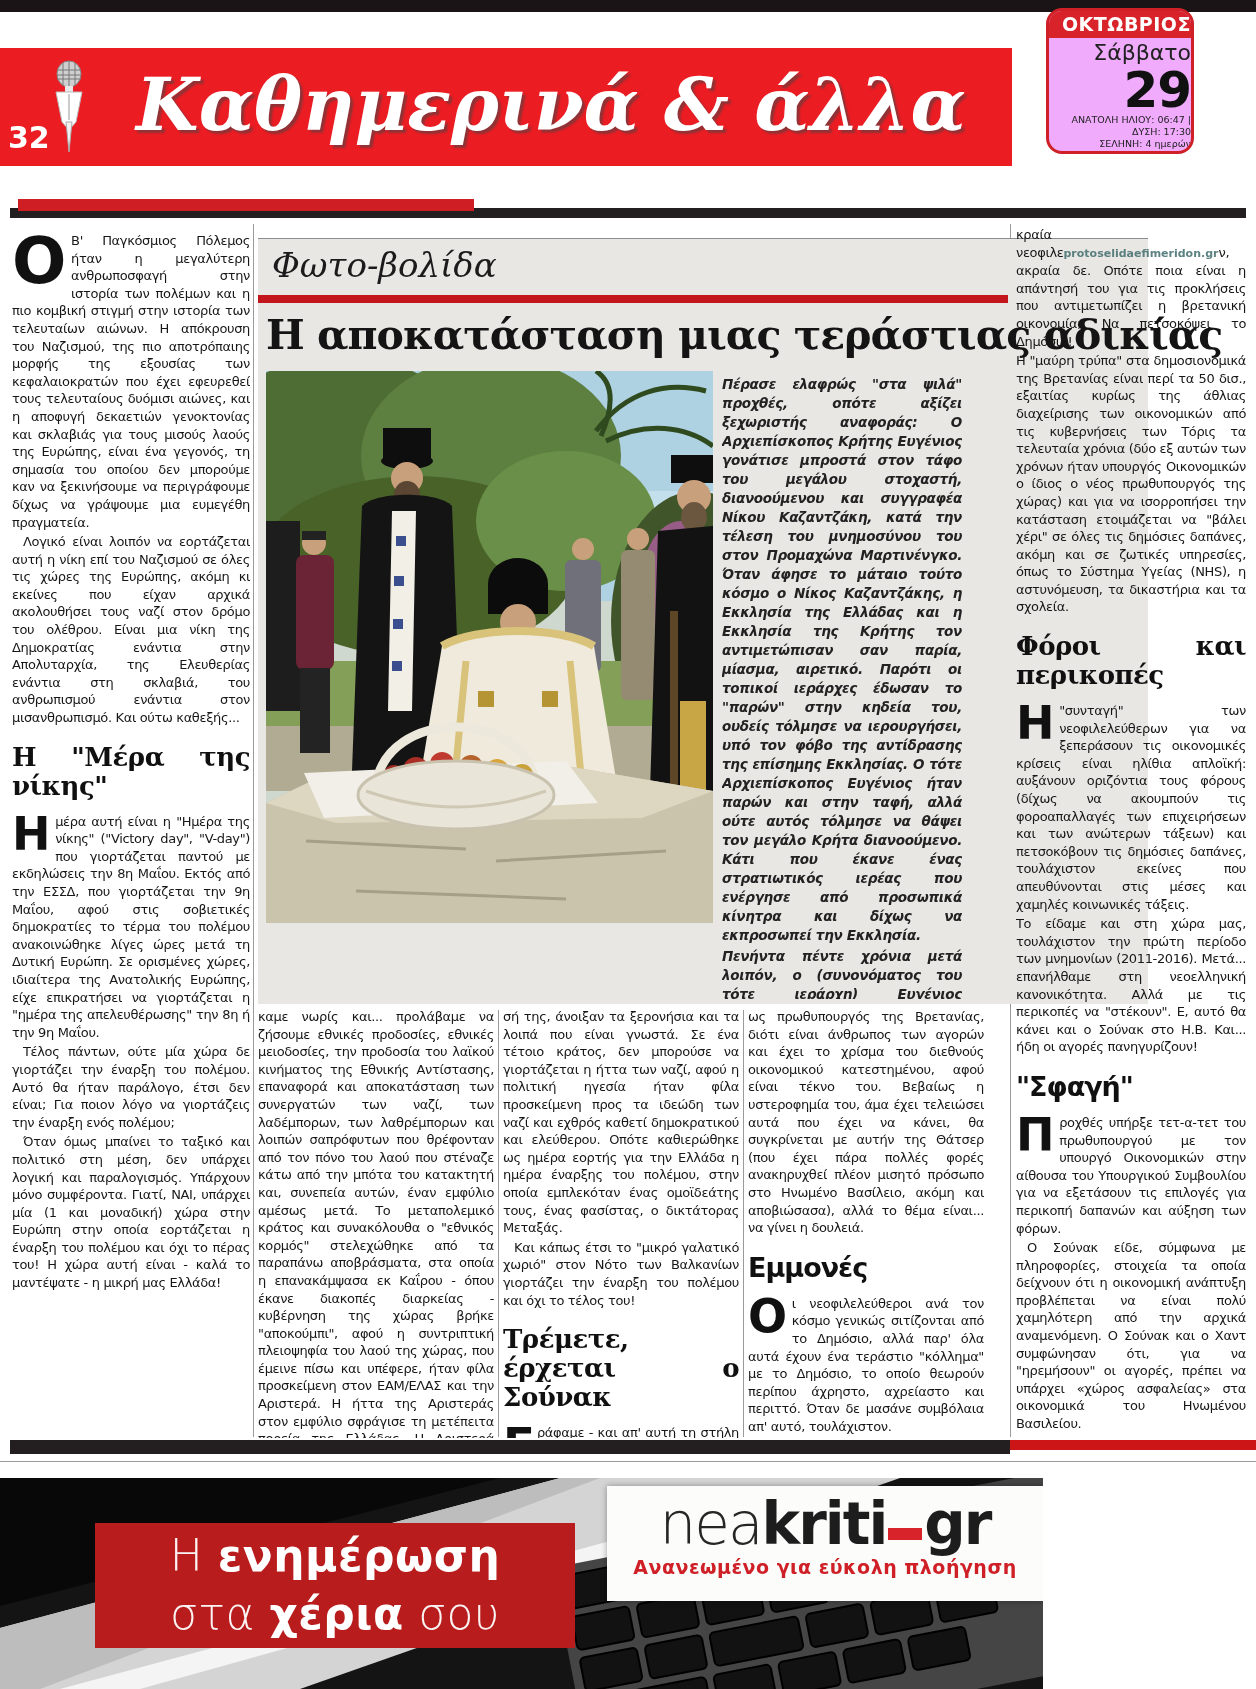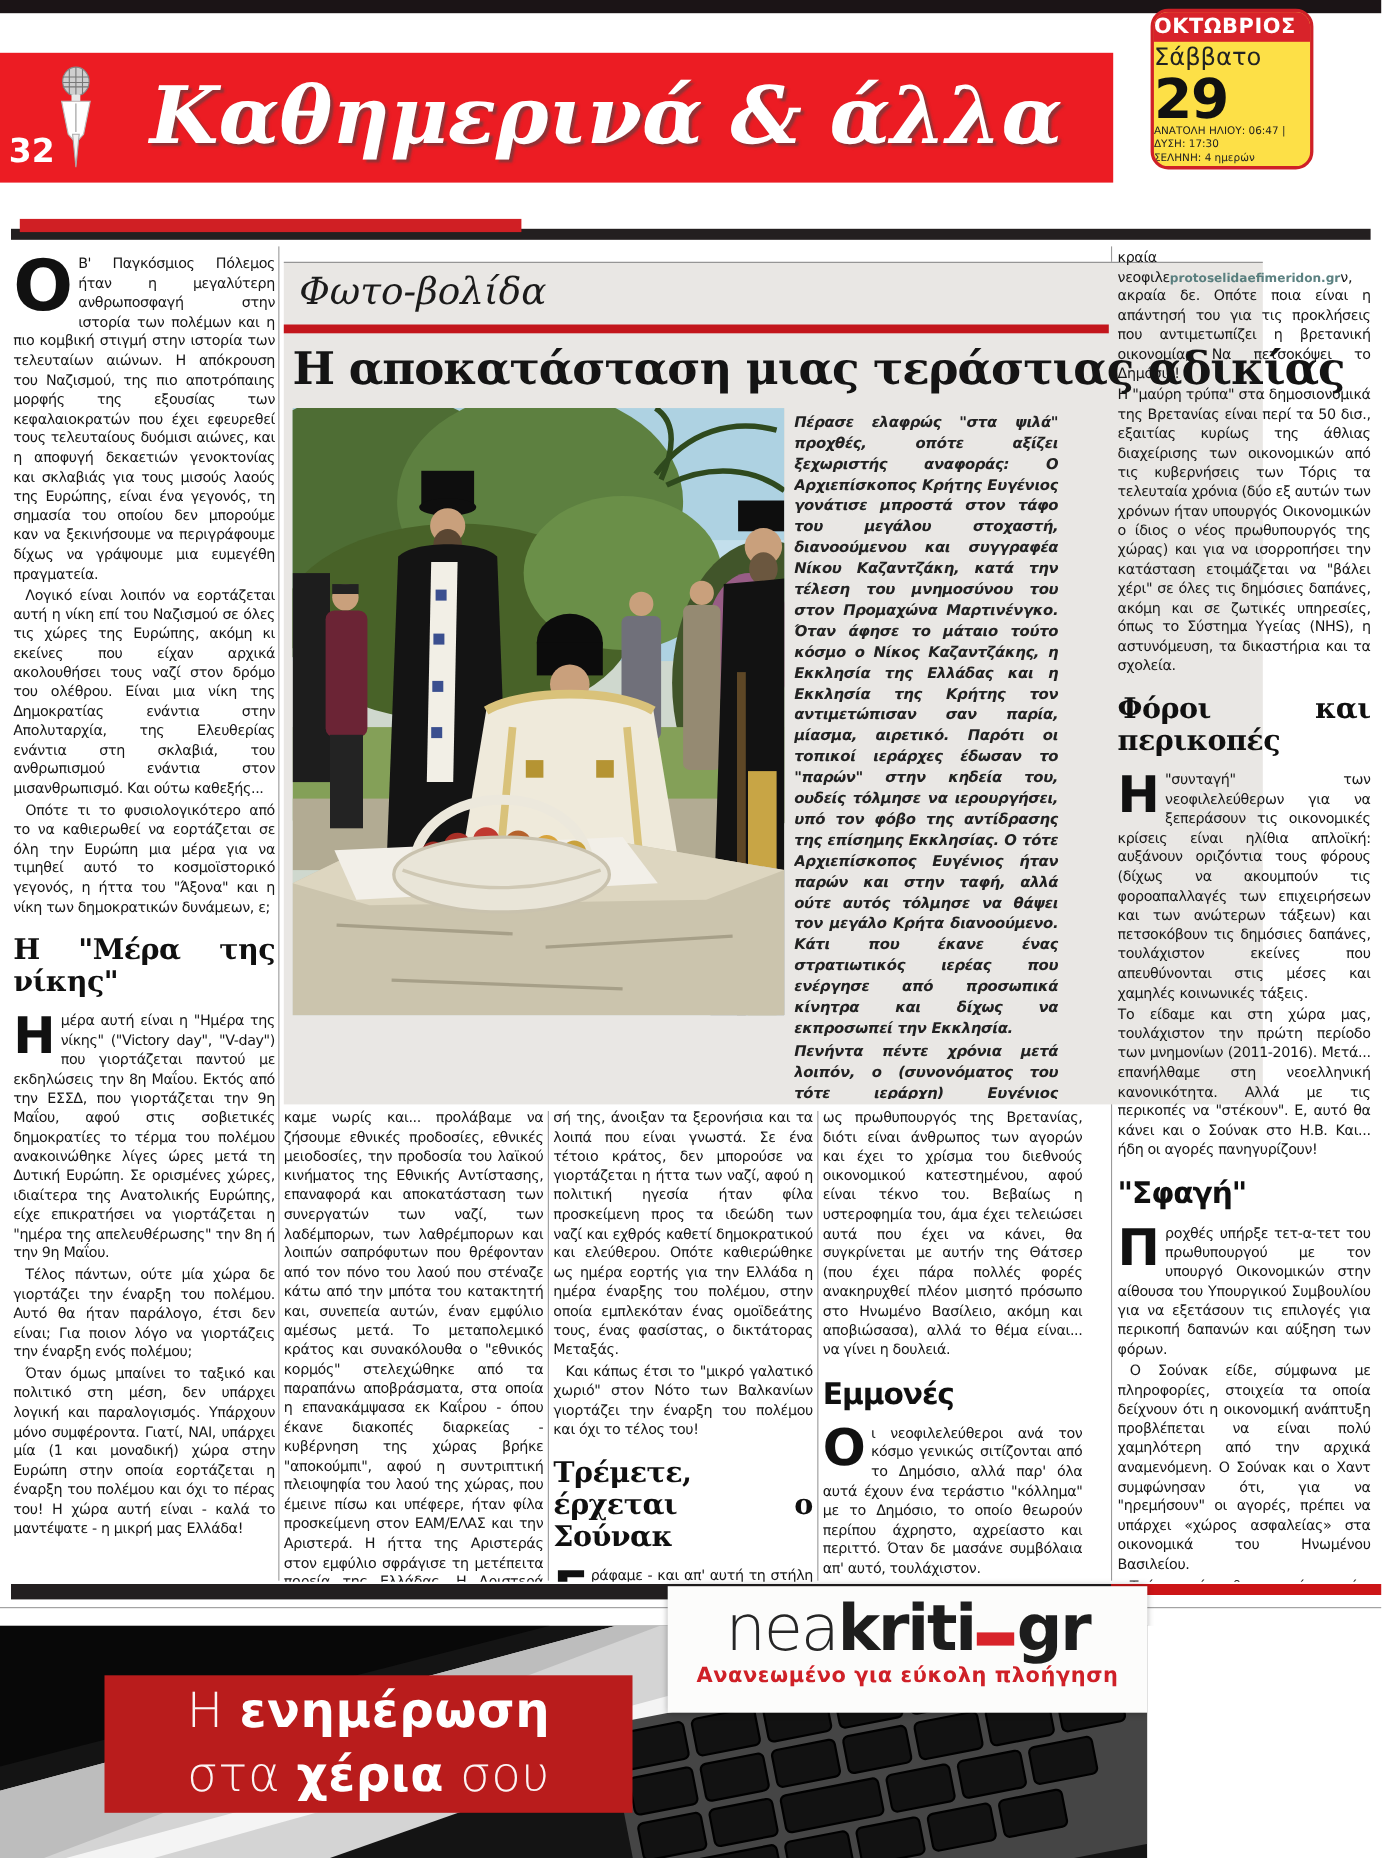--- a/index.html
+++ b/index.html
@@ -7,22 +7,22 @@
         font-family:"DejaVu Sans",sans-serif;color:#1a1a1a;}
   .abs{position:absolute;}
   
   .topbar{left:0;top:0;width:1256px;height:12px;background:#1b1416;}
   .masthead{left:0;top:48px;width:1012px;height:118px;background:#ec1c23;}
   .mh-pageno{left:8px;top:72px;font-size:30px;font-weight:bold;color:#fff;}
   .mh-icon{left:46px;top:12px;}
   .mh-title{left:96px;top:-4px;width:910px;height:122px;line-height:122px;text-align:center;
             font-family:"DejaVu Serif",serif;font-style:italic;font-weight:bold;font-size:72px;
             color:#fff;text-shadow:3px 3px 2px rgba(70,70,70,.55);white-space:nowrap;}
-  .datebox{left:1046px;top:8px;width:142px;height:140px;background:#fde047;border:3px solid #cf2027;
-           border-radius:16px;overflow:hidden;text-align:left;}
+  .datebox{left:1046px;top:8px;width:142px;height:140px;background:#f0abfc;border:3px solid #cf2027;
+           border-radius:16px;overflow:hidden;text-align:right;}
   .db-month{background:#d8232a;color:#fff;font-weight:bold;font-size:19px;line-height:27px;letter-spacing:.5px;}
   .db-weekday{font-size:22px;line-height:26px;margin-top:2px;color:#222;}
   .db-day{font-size:50px;font-weight:bold;line-height:48px;color:#111;letter-spacing:-1px;}
   .db-sun{font-size:9.5px;line-height:12px;color:#222;}
   .db-moon{font-size:9.5px;line-height:12px;color:#222;}
   .db-saints{font-size:10.5px;line-height:12px;font-style:italic;color:#555;padding:1px 4px 0;}
   .rule-black{left:10px;top:208px;width:1236px;height:10px;background:#231f20;}
   .rule-red{left:18px;top:199px;width:456px;height:12px;background:#d01f24;}
   
   .body-text{font-size:13px;line-height:17.6px;text-align:justify;letter-spacing:-.35px;color:#171717;}
@@ -53,21 +53,21 @@
   .wm{font-size:11px;letter-spacing:0;color:rgba(64,108,108,.85);font-weight:bold;}
   
   .botbar-black{left:10px;top:1440px;width:1000px;height:14px;background:#231f20;}
   .botbar-red{left:1010px;top:1440px;width:246px;height:10px;background:#cc1517;}
   .botline{left:0;top:1461px;width:1256px;height:1px;background:#9a9a9a;}
   .ad-photo{left:0;top:1478px;width:1043px;height:211px;background:#101010;}
   .ad-redbox{left:95px;top:1523px;width:480px;height:125px;background:#b91c1c;color:#fff;
              text-align:center;font-size:44px;line-height:58px;letter-spacing:.5px;}
   .ad-redbox .lt{font-weight:200;opacity:.95;}
   .ad-redbox .bd{font-weight:bold;}
-  .ad-logobox{left:607px;top:1442px;width:436px;height:115px;background:#fcfcfb;text-align:center;
+  .ad-logobox{left:607px;top:1486px;width:436px;height:115px;background:#fcfcfb;text-align:center;
               box-shadow:0 0 6px rgba(0,0,0,.35);}
   .logo-line{margin-top:6px;font-size:58px;line-height:64px;color:#262626;white-space:nowrap;}
   .logo-thin{font-weight:200;letter-spacing:-2px;}
   .logo-bold{font-weight:bold;letter-spacing:-2px;color:#1d1d1d;}
   .logo-us{display:inline-block;width:34px;height:12px;background:#d8232a;margin:0 2px 4px 2px;}
   .logo-tag{font-size:19px;font-weight:bold;color:#cf2027;letter-spacing:.5px;}
   .bc-panel{left:1043px;top:1478px;width:213px;height:211px;background:#fff;}
 </style>
 </head>
 <body>
@@ -104,21 +104,20 @@
   <div class="abs rule-red"></div>
 
   <div class="abs vline" style="left:253px;top:224px;height:1213px;"></div>
   <div class="abs vline" style="left:1010px;top:224px;height:1213px;"></div>
   <div class="abs vline" style="left:498px;top:1010px;height:427px;"></div>
   <div class="abs vline" style="left:743px;top:1010px;height:427px;"></div>
 
   <div class="abs leftcol body-text">
     <p><span class="dropcap big">Ο</span><span>Β' Παγκόσμιος Πόλεμος ήταν η μεγαλύτερη ανθρωποσφαγή στην ιστορία των πολέμων και η πιο κομβική στιγμή στην ιστορία των τελευταίων αιώνων. Η απόκρουση του Ναζισμού, της πιο αποτρόπαιης μορφής της εξουσίας των κεφαλαιοκρατών που έχει εφευρεθεί τους τελευταίους δυόμισι αιώνες, και η αποφυγή δεκαετιών γενοκτονίας και σκλαβιάς για τους μισούς λαούς της Ευρώπης, είναι ένα γεγονός, τη σημασία του οποίου δεν μπορούμε καν να ξεκινήσουμε να περιγράφουμε δίχως να γράψουμε μια ευμεγέθη πραγματεία.</span></p>
     <p class="ind">Λογικό είναι λοιπόν να εορτάζεται αυτή η νίκη επί του Ναζισμού σε όλες τις χώρες της Ευρώπης, ακόμη κι εκείνες που είχαν αρχικά ακολουθήσει τους ναζί στον δρόμο του ολέθρου. Είναι μια νίκη της Δημοκρατίας ενάντια στην Απολυταρχία, της Ελευθερίας ενάντια στη σκλαβιά, του ανθρωπισμού ενάντια στον μισανθρωπισμό. Και ούτω καθεξής...</p>
-    <p class="ind">Οπότε τι το φυσιολογικότερο από το να καθιερωθεί να εορτάζεται σε όλη την Ευρώπη μια μέρα για να τιμηθεί αυτό το κοσμοϊστορικό γεγονός, η ήττα του "Άξονα" και η νίκη των δημοκρατικών δυνάμεων, ε;</p>
     <div class="serif-head">Η "Μέρα της νίκης"</div>
     <p><span class="dropcap">Η</span><span>μέρα αυτή είναι η "Ημέρα της νίκης" ("Victory day", "V-day") που γιορτάζεται παντού με εκδηλώσεις την 8η Μαΐου. Εκτός από την ΕΣΣΔ, που γιορτάζεται την 9η Μαΐου, αφού στις σοβιετικές δημοκρατίες το τέρμα του πολέμου ανακοινώθηκε λίγες ώρες μετά τη Δυτική Ευρώπη. Σε ορισμένες χώρες, ιδιαίτερα της Ανατολικής Ευρώπης, είχε επικρατήσει να γιορτάζεται η "ημέρα της απελευθέρωσης" την 8η ή την 9η Μαΐου.</span></p>
     <p class="ind">Τέλος πάντων, ούτε μία χώρα δε γιορτάζει την έναρξη του πολέμου. Αυτό θα ήταν παράλογο, έτσι δεν είναι; Για ποιον λόγο να γιορτάζεις την έναρξη ενός πολέμου;</p>
     <p class="ind">Όταν όμως μπαίνει το ταξικό και πολιτικό στη μέση, δεν υπάρχει λογική και παραλογισμός. Υπάρχουν μόνο συμφέροντα. Γιατί, ΝΑΙ, υπάρχει μία (1 και μοναδική) χώρα στην Ευρώπη στην οποία εορτάζεται η έναρξη του πολέμου και όχι το πέρας του! Η χώρα αυτή είναι - καλά το μαντέψατε - η μικρή μας Ελλάδα!</p>
 
   </div>
 
   <div class="abs panel">
     <div class="abs kicker">Φωτο-βολίδα</div>
     <div class="abs kick-rule"></div>

